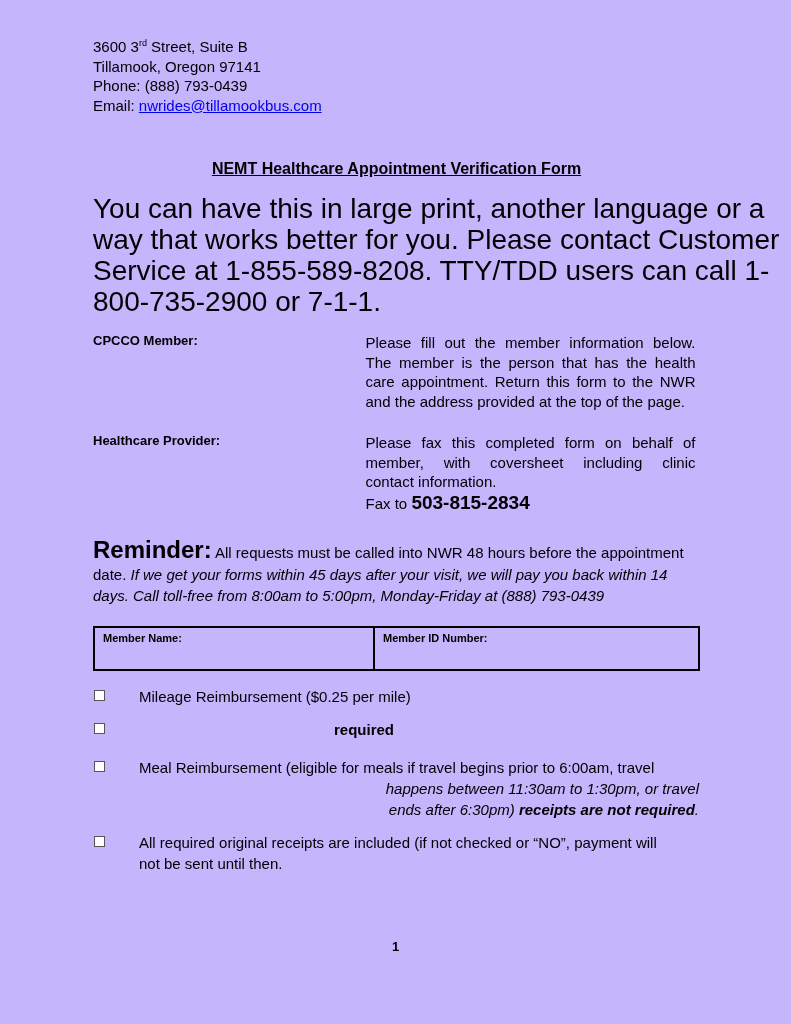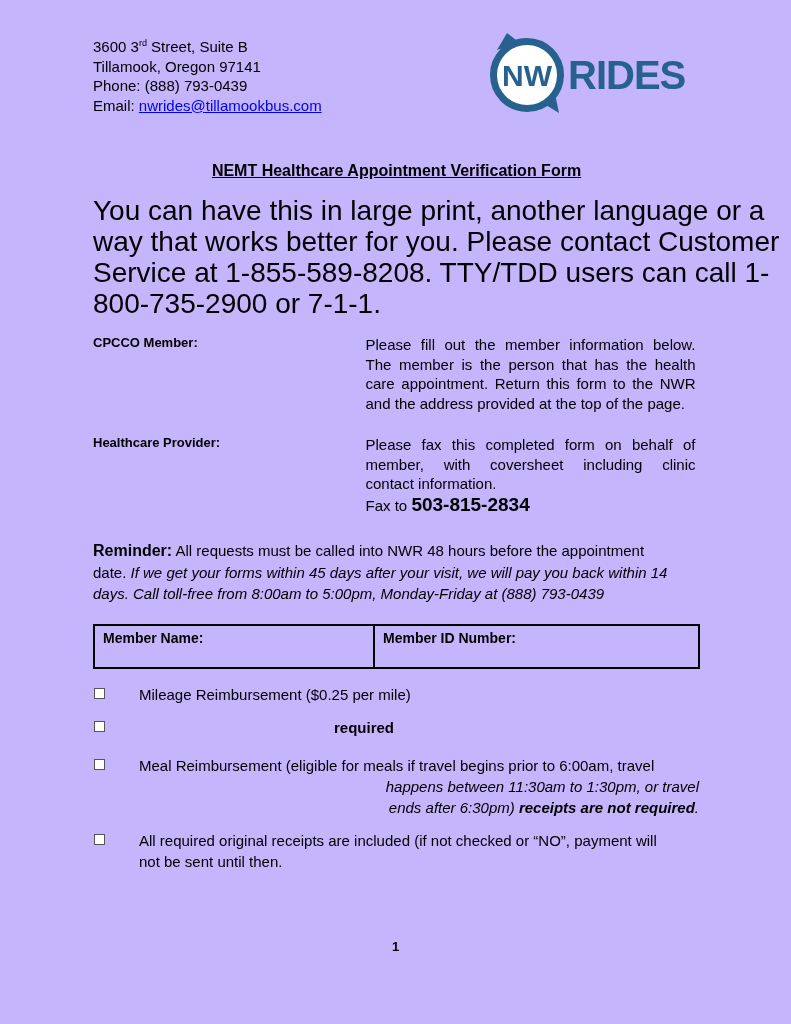--- a/index.html
+++ b/index.html
@@ -31,26 +31,26 @@
   .sec-row { display:flex; }
   .sec-row + .sec-row { margin-top:22px; }
   .sec-label { width:277px; font-size:13px; font-weight:bold; }
   .sec-body { width:340px; font-size:15px; line-height:19.5px; }
   .jl { text-align:justify; text-align-last:justify; white-space:normal; width:330px; }
   .ll { text-align:left; white-space:nowrap; }
   .faxline { margin-top:1px; font-size:15px; }
   .faxnum { font-weight:bold; font-size:19px; }
   
   .reminder { margin-top:25px; font-size:15px; line-height:21.5px; }
-  .rem-label { font-weight:bold; font-size:16px; line-height:1; }
+  .rem-label { font-weight:bold; font-size:24px; line-height:1; }
   .reminder .it { font-style:italic; }
   .reminder div { white-space:nowrap; }
   
   .mtable { margin-top:19px; display:flex; border:2px solid #000; height:45px; width:607px; }
-  .mcell { padding:4px 8px; font-size:14px; font-weight:bold; }
+  .mcell { padding:4px 8px; font-size:11px; font-weight:bold; }
   .mcell.c1 { width:280px; border-right:2px solid #000; }
   .mcell.c2 { flex:1; }
   
   .checklist { margin-top:15px; }
   .citem { display:flex; margin-bottom:12px; }
   .citem.mb17 { margin-bottom:17px; }
   .cbox { flex:none; width:11px; height:11px; border:1px solid #555; margin:4px 0 0 1px; background:#fff; }
   .ctext { margin-left:34px; width:560px; font-size:15px; line-height:21px; }
   .cline { white-space:nowrap; }
   .cline.center { text-align:center; margin-right:110px; }
@@ -63,29 +63,20 @@
 <body>
 
 <div class="page">
 
   <div class="hdr">
     <div class="address">
       <div><span>3600 3</span><sup>rd</sup><span> Street, Suite B</span></div>
       <div>Tillamook, Oregon 97141</div>
       <div>Phone: (888) 793-0439</div>
       <div><span>Email: </span><a href="#" class="email">nwrides@tillamookbus.com</a></div>
-    </div>
-    <div class="logo">
-      <svg width="202" height="80" viewBox="0 0 202 80">
-        <polygon points="19,0 9,17 32,10" fill="currentColor"></polygon>
-        <polygon points="71,80 53,69 66,56" fill="currentColor"></polygon>
-        <circle cx="39" cy="42" r="33.5" fill="#ffffff" stroke="currentColor" stroke-width="7"></circle>
-        <text x="39" y="53" text-anchor="middle" font-size="30" font-weight="bold" fill="currentColor">NW</text>
-        <text x="80" y="56" font-size="40" font-weight="bold" letter-spacing="-1" fill="currentColor">RIDES</text>
-      </svg>
     </div>
   </div>
 
   <div class="title">NEMT Healthcare Appointment Verification Form</div>
 
   <div class="intro">
     <div>You can have this in large print, another language or a</div>
     <div>way that works better for you. Please contact Customer</div>
     <div>Service at 1-855-589-8208. TTY/TDD users can call 1-</div>
     <div>800-735-2900 or 7-1-1.</div>

